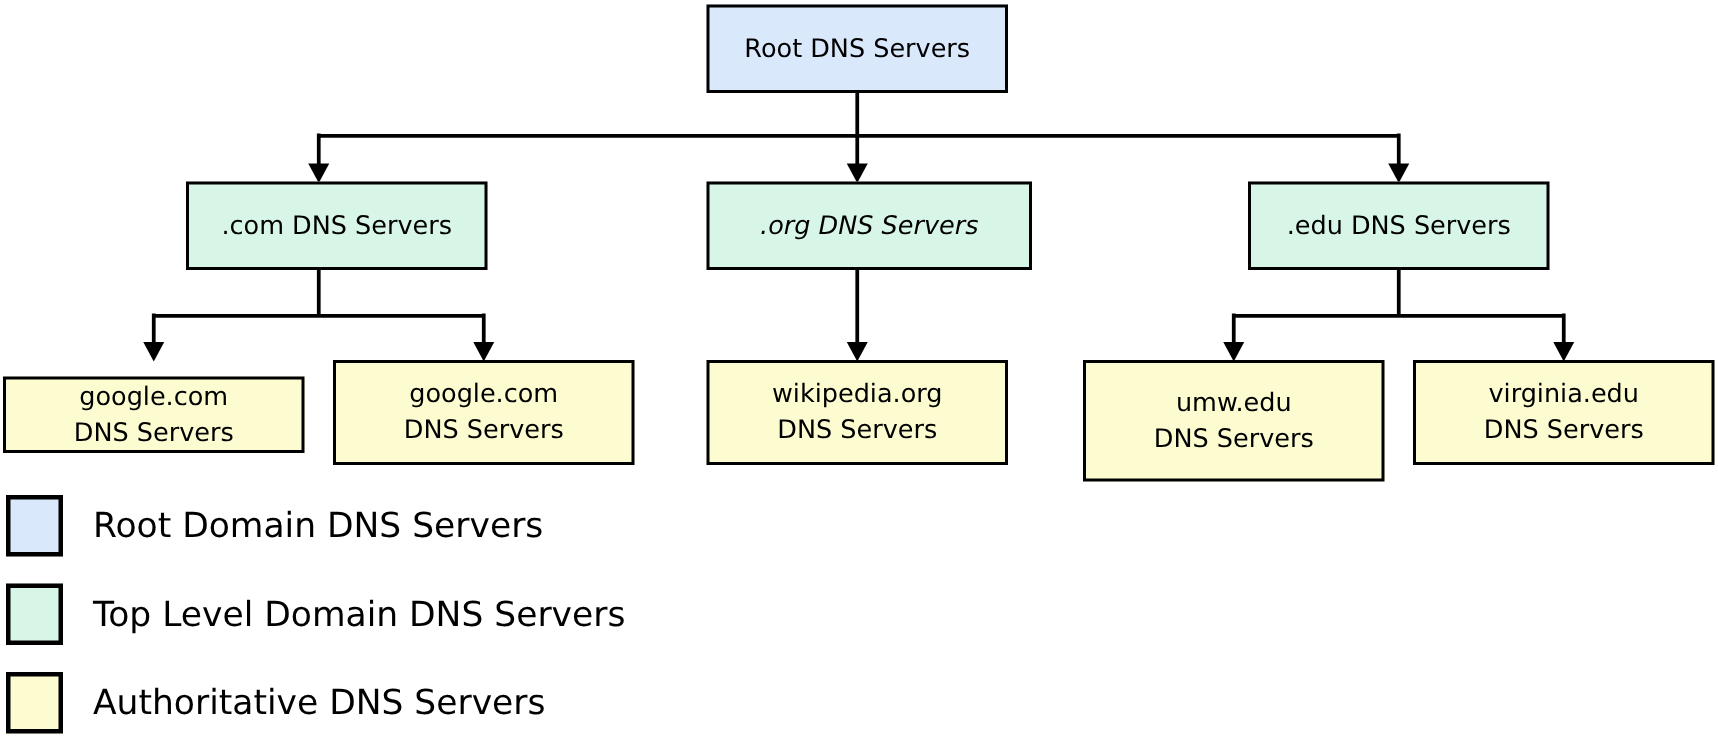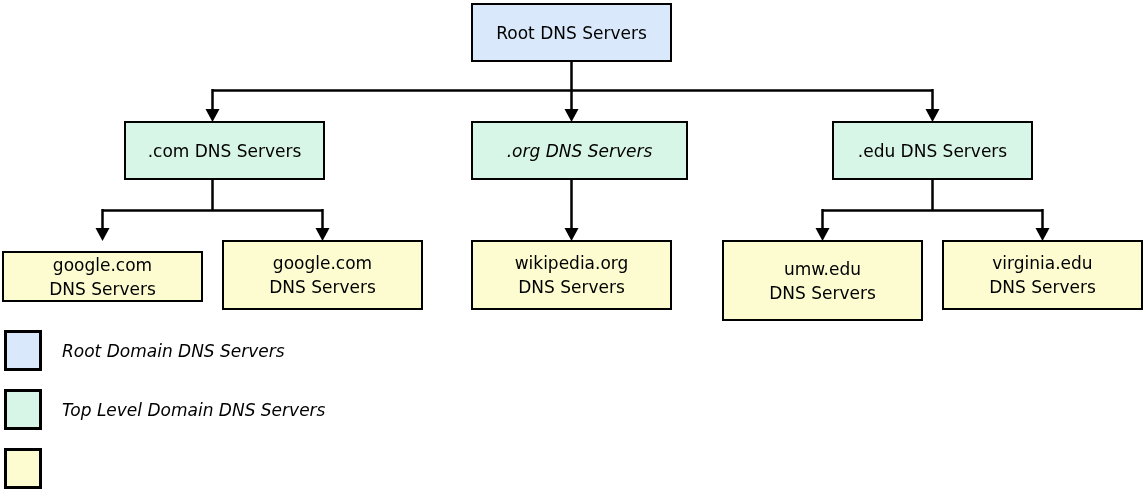--- a/index.html
+++ b/index.html
@@ -69,24 +69,23 @@
   .legend-row-1 { top: 389px; }
   .legend-row-2 { top: 448px; }
   .legend-swatch {
     box-sizing: border-box;
     width: 38px;
     height: 41px;
     border: 3px solid #000000;
     flex: 0 0 auto;
   }
   .legend-label {
-    font-size: 17px;
+    font-size: 23px;
     line-height: 22px;
     white-space: nowrap;
-    font-style: italic;
   }
 </style>
 </head>
 <body>
 
 <div class="canvas">
 
   <svg class="connectors" width="1145" height="495" viewBox="0 0 1145 495" xmlns="http://www.w3.org/2000/svg">
     <g>
       <path d="M571.5,61 V111"></path>
@@ -157,15 +156,16 @@
   <div class="legend-row legend-row-0">
     <span class="legend-swatch" style="background-color: rgb(217, 232, 251);"></span>
     <span class="legend-label">Root Domain DNS Servers</span>
   </div>
   <div class="legend-row legend-row-1">
     <span class="legend-swatch" style="background-color: rgb(216, 246, 231);"></span>
     <span class="legend-label">Top Level Domain DNS Servers</span>
   </div>
   <div class="legend-row legend-row-2">
     <span class="legend-swatch" style="background-color: rgb(252, 252, 208);"></span>
+    <span class="legend-label">Authoritative DNS Servers</span>
   </div>
 
 </div>
 
 </body></html>

